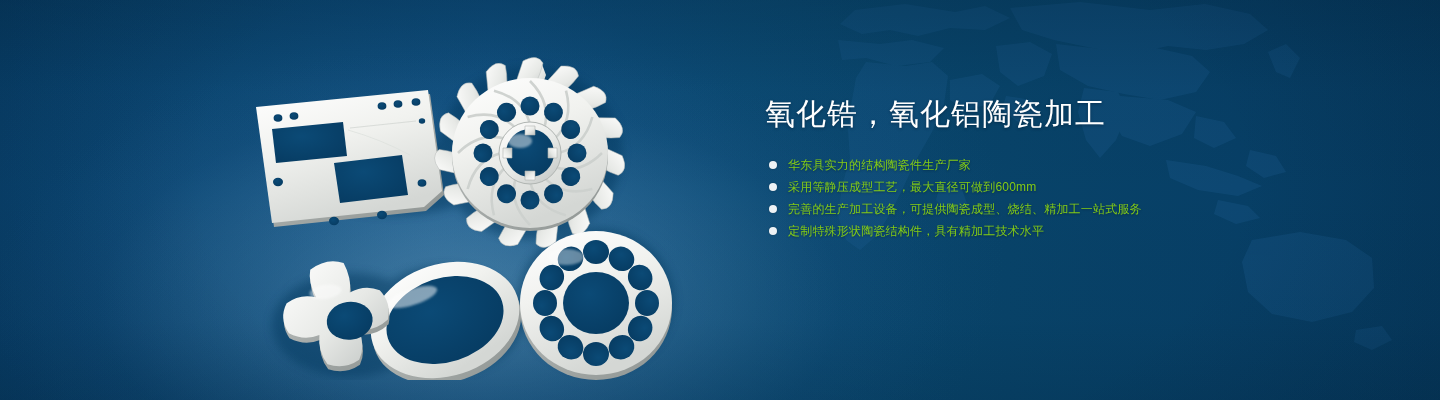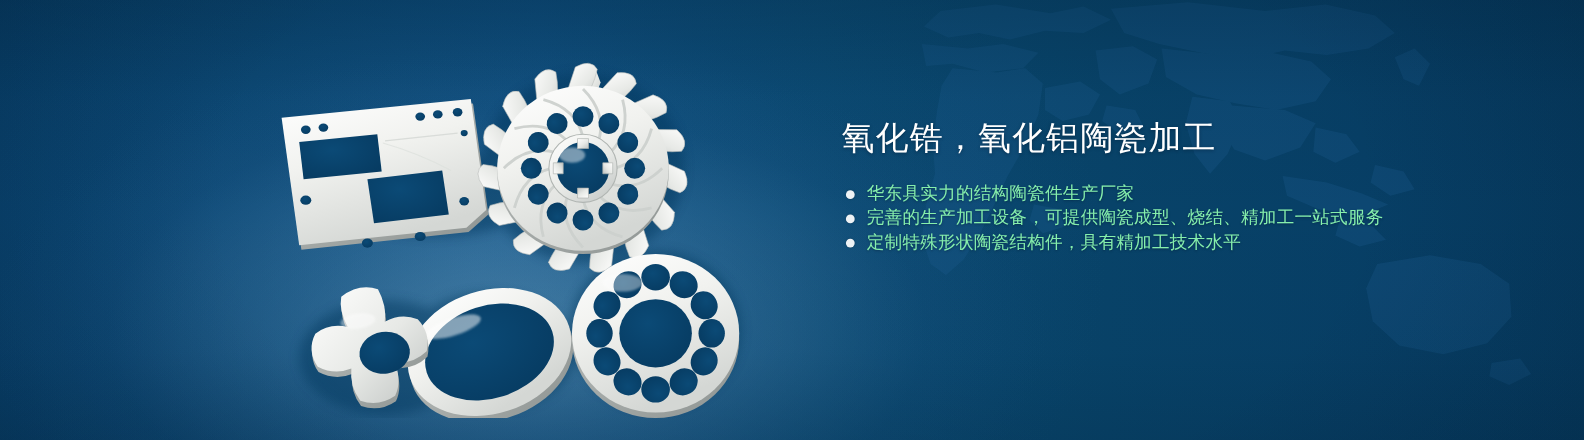--- a/index.html
+++ b/index.html
@@ -65,21 +65,21 @@
     left: 230px;
     top: 35px;
     width: 470px;
     height: 345px;
   }
 
   
   .copy {
     position: absolute;
     left: 765px;
-    top: 104px;
+    top: 92px;
     width: 600px;
   }
   .headline {
     font-size: 30px;
     line-height: 44px;
     color: #ffffff;
     letter-spacing: 1px;
     font-weight: 400;
     white-space: nowrap;
     text-shadow: 0 1px 3px rgba(0,20,40,0.45);
@@ -98,23 +98,23 @@
   .dot {
     flex: 0 0 auto;
     width: 8px;
     height: 8px;
     border-radius: 50%;
     background: #eef2f5;
     margin-right: 11px;
     box-shadow: 0 0 2px rgba(0,0,0,0.25);
   }
   .btext {
-    font-size: 16px;
+    font-size: 12px;
     line-height: 22px;
-    color: #86efac;
+    color: #84cc16;
     white-space: nowrap;
     letter-spacing: 0.2px;
     text-shadow: 0 1px 2px rgba(0,18,36,0.40);
   }
 </style>
 </head>
 <body>
 
 <div id="banner">
 
@@ -368,20 +368,24 @@
 
     <div class="headline">氧化锆，氧化铝陶瓷加工</div>
 
     <ul class="bullets">
       <li class="bullet">
         <span class="dot"></span>
         <span class="btext">华东具实力的结构陶瓷件生产厂家</span>
       </li>
       <li class="bullet">
         <span class="dot"></span>
+        <span class="btext">采用等静压成型工艺，最大直径可做到600mm</span>
+      </li>
+      <li class="bullet">
+        <span class="dot"></span>
         <span class="btext">完善的生产加工设备，可提供陶瓷成型、烧结、精加工一站式服务</span>
       </li>
       <li class="bullet">
         <span class="dot"></span>
         <span class="btext">定制特殊形状陶瓷结构件，具有精加工技术水平</span>
       </li>
     </ul>
   </div>
 
 </div>

